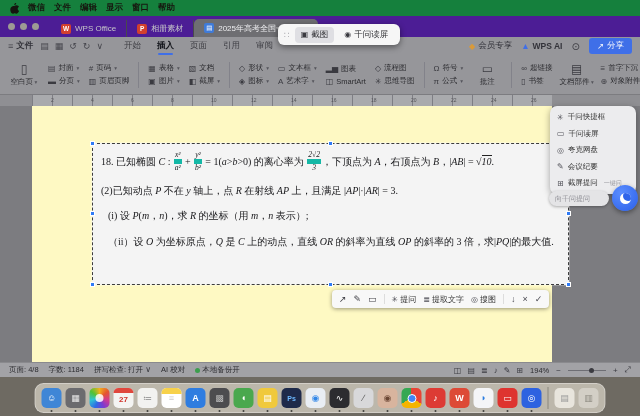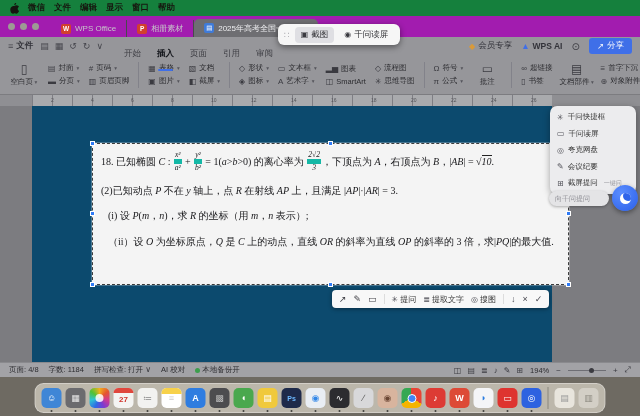--- a/index.html
+++ b/index.html
@@ -26,21 +26,21 @@
   .wifi i:nth-child(2){width:5.5px;height:5.5px;bottom:-1px}
   .wifi i:nth-child(3){width:2px;height:2px;bottom:0;background:#1d1d18;border:none;border-radius:50%}
   .mag{width:9px;height:9px;position:relative}
   .mag::before{content:"";position:absolute;width:5px;height:5px;border:1.2px solid #1d1d18;border-radius:50%;left:0;top:0}
   .mag::after{content:"";position:absolute;width:3.5px;height:1.3px;background:#1d1d18;transform:rotate(45deg);left:5px;top:6px}
   .person{width:9px;height:9px;position:relative}
   .person::before{content:"";position:absolute;width:3px;height:3px;border-radius:50%;background:#1d1d18;left:3px;top:0}
   .person::after{content:"";position:absolute;width:7px;height:3.5px;border-radius:4px 4px 0 0;background:#1d1d18;left:1px;bottom:0}
 
   
-  .tabbar{position:absolute;top:16px;left:0;width:100%;height:21px;background:#a21caf;
+  .tabbar{position:absolute;top:16px;left:0;width:100%;height:21px;background:#4c1d95;
     display:flex;align-items:flex-end;padding:0 0 0 8px;box-sizing:border-box;z-index:10}
   .lights{display:flex;gap:5px;align-items:center;height:100%;padding-right:12px}
   .light{width:7px;height:7px;border-radius:50%;background:#9d9a94}
   .wtab{display:flex;align-items:center;gap:4px;height:17px;padding:0 10px;font-size:8px;color:#c6c6c9;
     border-right:1px solid #49494d;max-width:160px;white-space:nowrap;overflow:hidden}
   .wtab.active{background:#6e6e72;border-radius:5px 5px 0 0;color:#eeeef0;height:18px;border-right:none}
   .wtab-ic{flex:0 0 auto;width:10px;height:10px;border-radius:2px;display:flex;align-items:center;justify-content:center;
     font-size:6.5px;color:#fff;font-weight:700}
   .ic-wps{background:#d2402e}.ic-pdf{background:#d2402e}.ic-doc{background:#3f7bd9}
 
@@ -52,21 +52,21 @@
   .cap-btn{display:flex;align-items:center;gap:3px;padding:2px 6px;border-radius:4px;white-space:nowrap}
   .cap-btn.active{background:#dfdfe3}
   .cap-ic{font-size:8px;color:#3a3a40}
 
   
   .menurow{position:absolute;top:37px;left:0;width:100%;height:18px;background:#96969a;
     display:flex;align-items:center;padding:0 8px;font-size:8.5px;color:#33333a;gap:7px;box-sizing:border-box;z-index:9}
   .file-btn{display:flex;align-items:center;gap:3px;font-weight:600}
   .q-ic{color:#46464d;font-size:9px}
   .rtabs{display:flex;height:100%;margin-left:6px}
-  .rtab{padding:8px 8px;height:100%;display:flex;align-items:center;position:relative;color:#3c3c42}
+  .rtab{padding:0 8px;height:100%;display:flex;align-items:center;position:relative;color:#3c3c42}
   .rtab.active{color:#111319;font-weight:700}
   .rtab.active::after{content:"";position:absolute;left:9px;right:9px;bottom:0;height:2px;background:#3f6fe8;border-radius:1px}
   .mr-right{margin-left:auto;display:flex;align-items:center;gap:9px}
   .vip{display:flex;align-items:center;gap:3px}
   .vip-ic{color:#d99a3a;font-size:8px}
   .wpsai{display:flex;align-items:center;gap:3px;font-weight:700}
   .ai-logo{color:#3f6fe8;font-weight:800}
   .circle-ic{color:#3c3c42;font-size:10px}
   .share-btn{background:#3f6fe8;color:#f4f6fc;border-radius:3px;padding:2px 8px;display:flex;align-items:center;gap:3px;font-size:8.5px}
 
@@ -83,21 +83,21 @@
   .ribbon-sep{width:1px;height:26px;background:#82828a;margin:0 3px;flex:0 0 auto}
 
   
   .ruler{position:absolute;top:95px;left:0;width:100%;height:11px;background:#8f8f93;z-index:5}
   .ruler-page{position:absolute;left:32px;width:520px;top:0;height:11px;background:#a9aaad;display:flex}
   .tick{flex:1;border-left:1px solid #7e7e84;position:relative}
   .tick span{position:absolute;top:1.5px;left:-2px;font-size:5px;color:#55555a}
 
   
   .canvas{position:absolute;top:106px;left:0;width:100%;height:256px;background:#7c7c80;z-index:4}
-  .page{position:absolute;left:32px;top:0;width:520px;height:256px;background:#0c4a6e}
+  .page{position:absolute;left:32px;top:0;width:520px;height:256px;background:#fef9c3}
   .selection{position:absolute;left:60px;top:37px;width:477px;height:142px;background:#f4f4f4;
     border:1px dashed #3c3c3c;box-sizing:border-box;box-shadow:0 0 0 1px rgba(255,255,255,.25)}
   .handle{position:absolute;width:5px;height:5px;background:#2f7bf6;border:1px solid #fff;box-sizing:border-box;z-index:6}
 
   .doc{position:absolute;left:8px;top:3px;right:4px;color:#19191c;overflow:hidden;
     font-family:"Liberation Serif","DejaVu Serif",serif}
   .math-line{font-size:10px;line-height:1.2;white-space:nowrap}
   .math-line.indent{padding-left:7px}
   .math-line:nth-child(1){margin:5px 0 11px}
   .math-line:nth-child(2){margin-bottom:13px}

